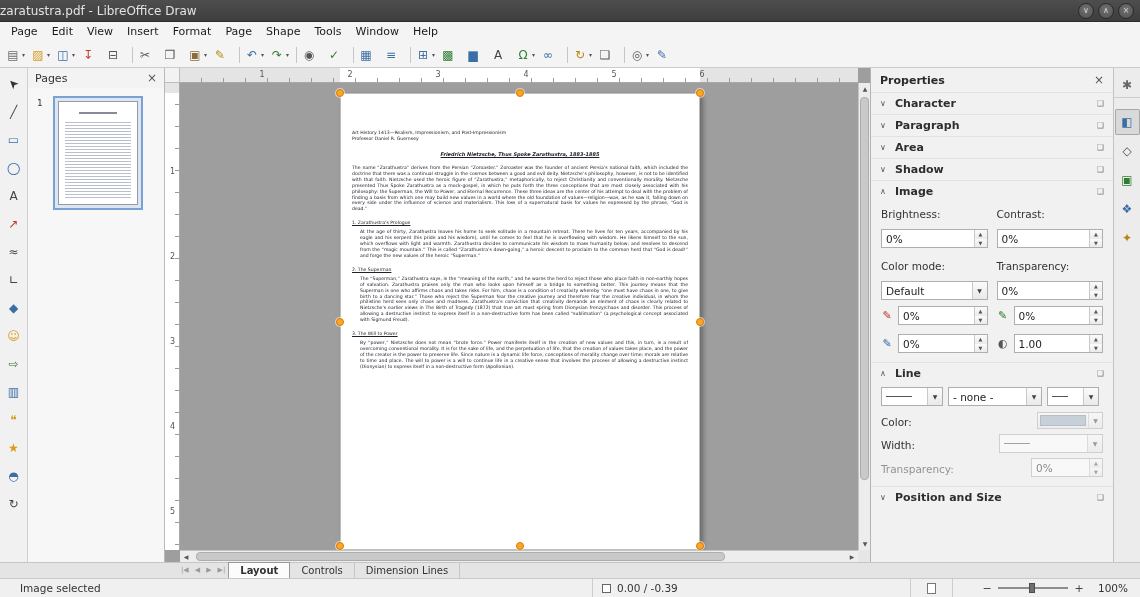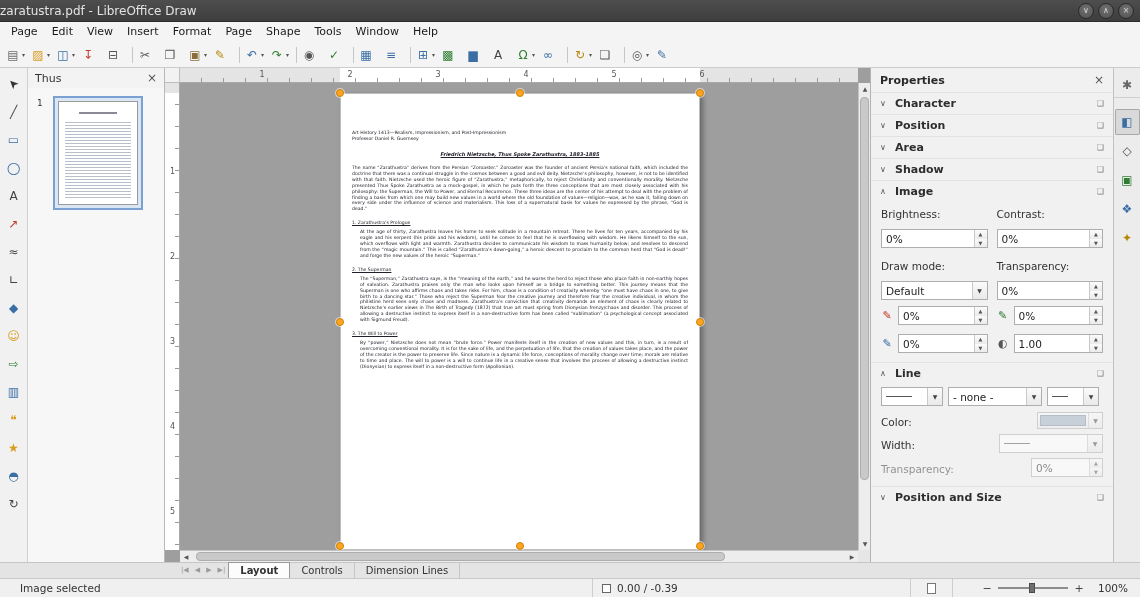--- a/index.html
+++ b/index.html
@@ -394,21 +394,21 @@
         </span>
 
         <span class="db-item">
           <span style="color:#444444">↻</span>
         </span>
 
     </div>
 
     <div class="pages">
       <div class="pages-header">
-        <span class="pages-title">Thus</span>
+        <span class="pages-title">Pages</span>
         <span class="pages-close">×</span>
       </div>
       <div class="pages-body">
         <span class="page-num">1</span>
         <div class="thumb-sel">
           <div class="thumb">
             <div class="thumb-title"></div>
             <div class="thumb-lines"></div>
           </div>
         </div>
@@ -498,21 +498,21 @@
       <div>
 
           <div class="sb-sec">
             <span class="sb-chev">∨</span>
             <span class="sb-sec-label">Character</span>
             <span class="sb-more">❏</span>
           </div>
 
           <div class="sb-sec">
             <span class="sb-chev">∨</span>
-            <span class="sb-sec-label">Position</span>
+            <span class="sb-sec-label">Paragraph</span>
             <span class="sb-more">❏</span>
           </div>
 
           <div class="sb-sec">
             <span class="sb-chev">∨</span>
             <span class="sb-sec-label">Area</span>
             <span class="sb-more">❏</span>
           </div>
 
           <div class="sb-sec">
@@ -539,21 +539,21 @@
                 <span class="spin-down"></span>
               </span>
           </div>
           <div class="spinbox">
             <span class="spin-val">0%</span>
             <span class="spin-btns">
                 <span class="spin-up"></span>
                 <span class="spin-down"></span>
               </span>
           </div>
-          <span class="sb-label">Draw mode:</span>
+          <span class="sb-label">Color mode:</span>
           <span class="sb-label">Transparency:</span>
           <div class="combo">
             <span class="combo-val">Default</span>
             <span class="combo-arrow"></span>
           </div>
           <div class="spinbox">
             <span class="spin-val">0%</span>
             <span class="spin-btns">
                 <span class="spin-up"></span>
                 <span class="spin-down"></span>

